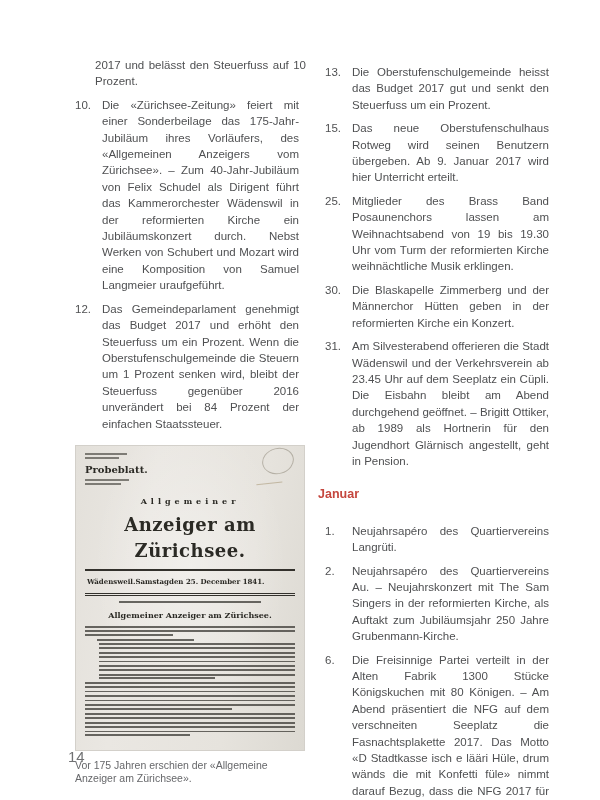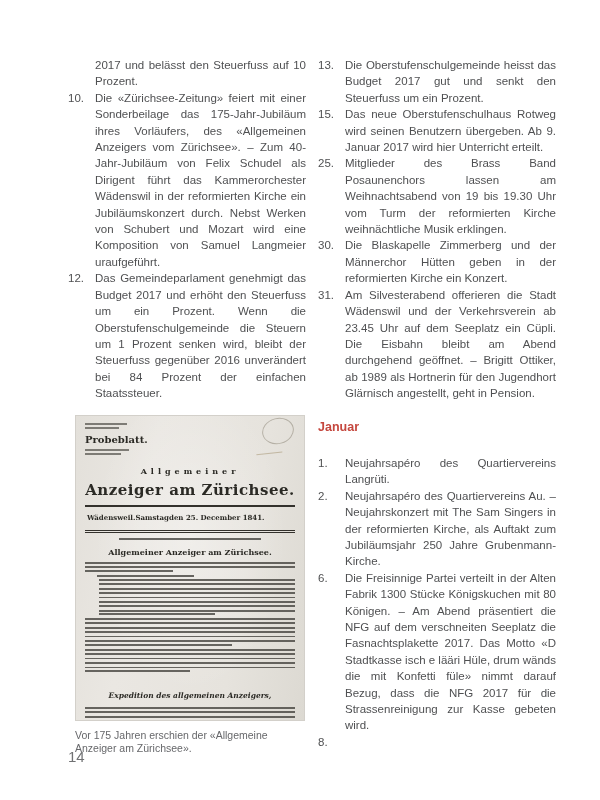--- a/index.html
+++ b/index.html
@@ -5,21 +5,21 @@
   html,body{margin:0;padding:0;}
   body{
     width:600px;height:800px;background:#ffffff;position:relative;overflow:hidden;
     font-family:"Liberation Sans",sans-serif;color:#4f5052;
     -webkit-font-smoothing:antialiased;
   }
   .col{position:absolute;top:57px;width:238px;font-size:11.5px;line-height:16.4px;text-align:justify;}
   .col-left{left:68px;}
   .col-right{left:318px;}
   .cont{margin:0 0 0 27px;padding:0;}
-  .li{display:flex;margin:0;}
+  .li{display:flex;margin:7px;}
   .li .num{flex:0 0 27px;text-align:left;}
   .li .txt{flex:1 1 auto;text-align:justify;}
   .month{font-size:12.5px;font-weight:bold;color:var(--accent,#c5473e);margin:17px 0 20px 0;text-align:left;}
 
   .pageno{position:absolute;left:68px;top:748px;font-size:15px;color:#707173;}
 
   .caption{margin:8px 0 0 7px;width:230px;font-size:10.5px;line-height:13.5px;color:#66676a;text-align:left;}
 
   
   .np{
@@ -31,21 +31,21 @@
     padding:6px 9px;position:relative;overflow:hidden;color:#2b2a25;
   }
   .np-serif{font-family:"DejaVu Serif",serif;}
   .np-toprow{display:flex;justify-content:space-between;align-items:flex-start;flex-direction:column;}
   .npbox{width:46px;padding-top:1px;}
   .npbox .ml{margin-bottom:2px;opacity:.65;}
   .np-probeblatt{font-family:"DejaVu Serif",serif;font-weight:bold;font-size:10px;margin-top:1px;}
   .np-stamp{position:absolute;right:10px;top:2px;width:30px;height:24px;border:1px solid rgba(110,102,85,.4);border-radius:50%;transform:rotate(-14deg);}
   .np-scribble{position:absolute;right:22px;top:30px;width:26px;height:7px;border-bottom:1px solid rgba(150,130,90,.45);transform:rotate(-6deg);}
   .np-allg{margin-top:6px;text-align:center;font-size:8px;letter-spacing:4px;font-weight:bold;}
-  .np-masthead{margin-top:2px;text-align:center;font-size:15px;font-weight:bold;line-height:19px;letter-spacing:.5px;}
+  .np-masthead{margin-top:2px;text-align:center;font-size:18px;font-weight:bold;line-height:26px;letter-spacing:.5px;}
   .np-datebar{margin-top:5px;border-top:2.2px solid #33312c;border-bottom:3px double #33312c;display:flex;justify-content:flex-start;font-weight:bold;font-size:7px;padding:3px 2px 3px 2px;}
   .ml{height:2px;background:#45433e;opacity:.8;}
   .mb{background-image:repeating-linear-gradient(to bottom,#45433e 0 1.7px,transparent 1.7px 4.4px);opacity:.8;}
   .np-cline{margin:5px auto 0 auto;width:65%;}
   .np-h2{margin-top:4px;text-align:center;font-size:8px;font-weight:bold;}
   .np-exp{margin-top:16px;text-align:center;font-size:7.5px;font-weight:bold;font-style:italic;}
   .mt2{margin-top:2px;} .mt3{margin-top:3px;}
 </style>
 </head>
 <body>

